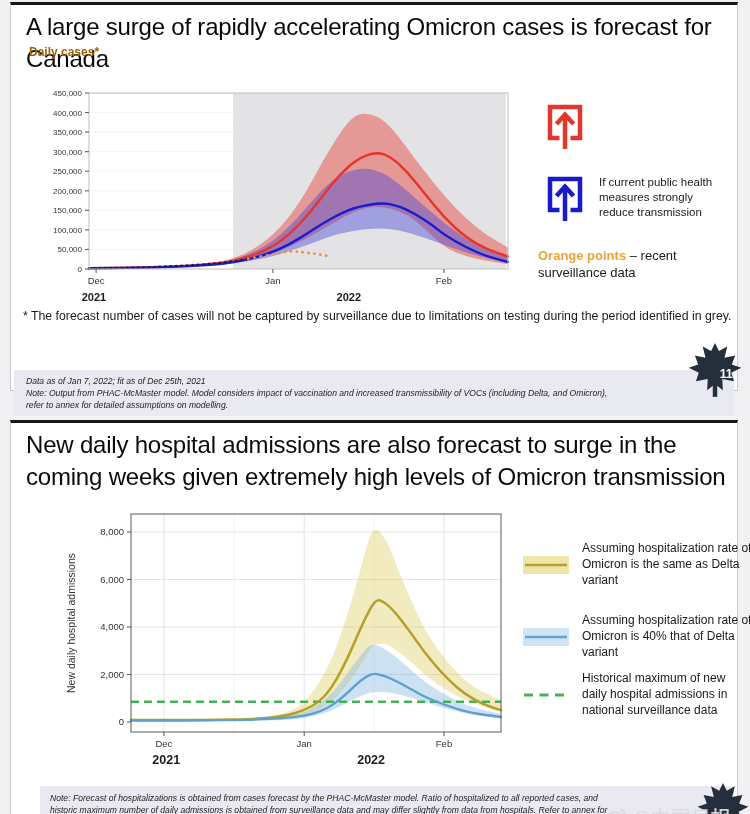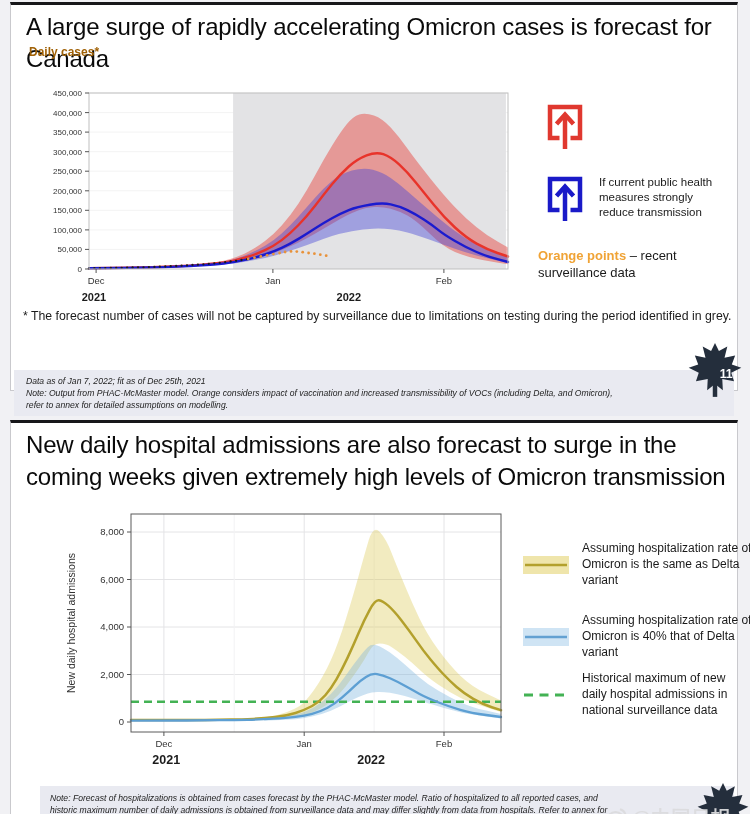--- a/index.html
+++ b/index.html
@@ -176,21 +176,21 @@
   </div>
 
   <div class="orange-note">
     <span class="orange-hl" style="color:#f0a335">Orange points</span><span> – recent surveillance data</span>
   </div>
 
   <div class="footnote">* The forecast number of cases will not be captured by surveillance due to limitations on testing during the period identified in grey.</div>
 
   <div class="footer-strip">
     <div class="small-note">Data as of Jan 7, 2022; fit as of Dec 25th, 2021</div>
-    <div class="small-note"><b>Note:</b><span> Output from PHAC-McMaster model. Orange considers impact of vaccination and increased transmissibility of VOCs (including Delta, and Omicron), refer to annex for detailed assumptions on modelling.</span></div>
+    <div class="small-note"><b>Note:</b><span> Output from PHAC-McMaster model. Model considers impact of vaccination and increased transmissibility of VOCs (including Delta, and Omicron), refer to annex for detailed assumptions on modelling.</span></div>
   </div>
 
   <svg class="maple-leaf" id="leaf1" width="62" height="56" viewBox="0 0 100 100">
     <polygon fill="#242e3c" points="50,2 57,16 72,8 67,28 86,24 80,40 97,46 79,55 84,70 63,66 64,86 50,75 36,86 37,66 16,70 21,55 3,46 20,40 14,24 33,28 28,8 43,16"></polygon>
     <rect x="46" y="70" width="8" height="28" fill="#242e3c"></rect>
     <text x="70" y="64" text-anchor="middle" font-size="22" font-weight="bold" fill="#ffffff">11</text>
   </svg>
 </div>
 
 <div class="slide" id="slide2">

